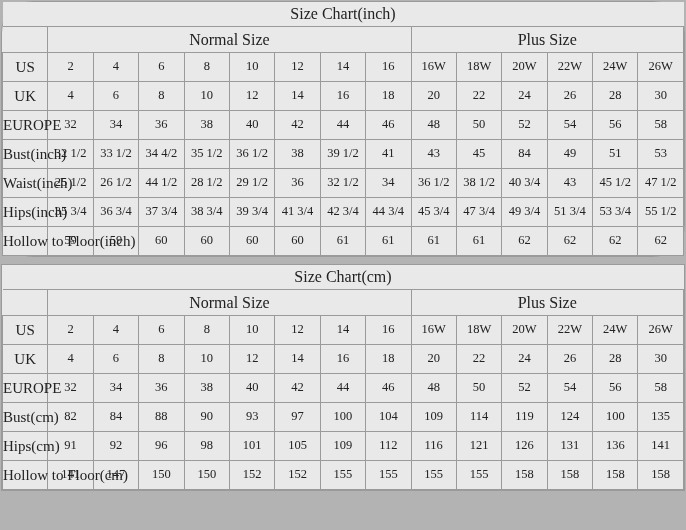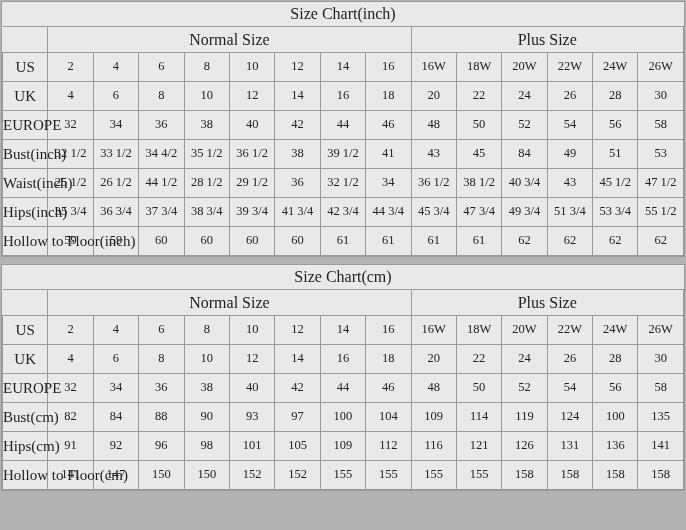--- a/index.html
+++ b/index.html
@@ -14,21 +14,21 @@
     color: #222;
     overflow: hidden;
   }
   .chart {
     width: 684px;
     margin: 0 auto;
     background: #e9e9e9;
     border: 1px solid #9a9a9a;
     box-sizing: border-box;
   }
-  .chart.first { margin-top: 1px; }
+  .chart.first { margin-top: 1px; border-radius: 32px; }
   .chart.second { margin-top: 7px; }
   table {
     border-collapse: collapse;
     width: 100%;
     table-layout: fixed;
   }
   td, th {
     border: 1px solid #9a9a9a;
     text-align: center;
     font-weight: normal;

